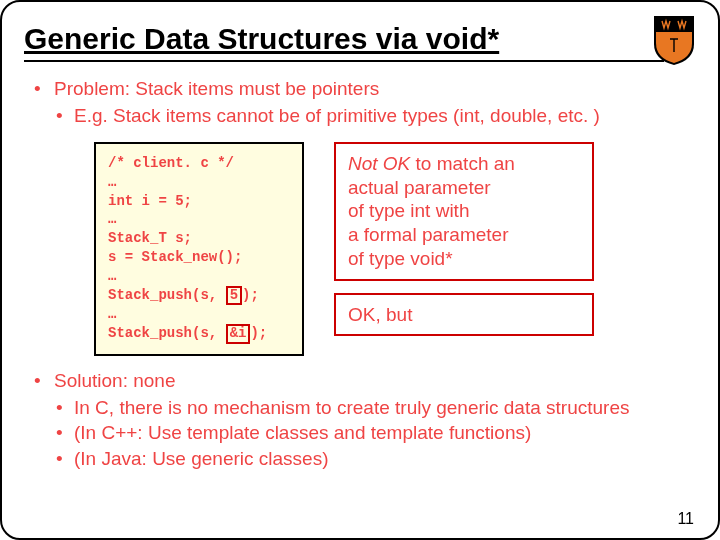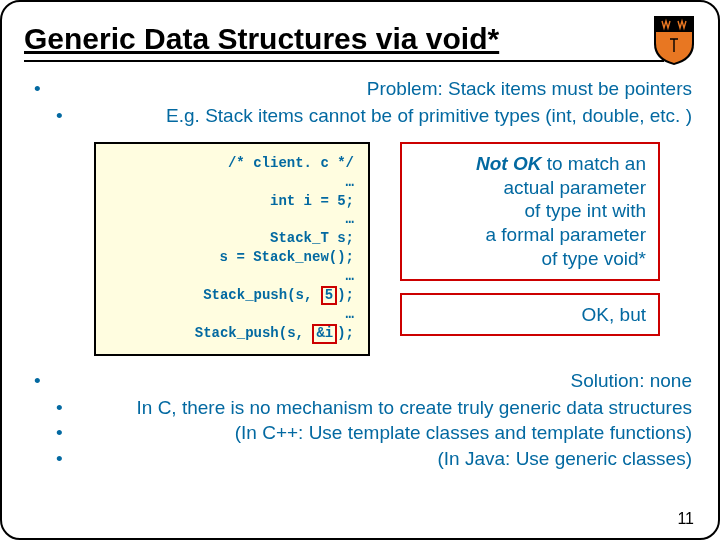--- a/index.html
+++ b/index.html
@@ -28,22 +28,21 @@
     width: 640px;
   }
   .shield {
     position: absolute;
     top: 12px; right: 22px;
     width: 44px; height: 52px;
   }
   .content {
     padding: 10px 26px 0 32px;
     font-size: 19px;
-    color: #0369a1;
-    text-align: right;
+    color: #ef4444;
   }
   ul.lvl1 { list-style: none; }
   ul.lvl1 > li { position: relative; padding-left: 20px; margin-bottom: 4px; }
   ul.lvl1 > li::before { content: "•"; position: absolute; left: 0; top: 0; }
   ul.lvl2 { list-style: none; font-size: 19px; margin-top: 4px; }
   ul.lvl2 > li { position: relative; padding-left: 20px; margin-bottom: 2px; line-height: 1.25; }
   ul.lvl2 > li::before { content: "•"; position: absolute; left: 2px; top: 0; }
   .mid-row {
     display: flex;
     gap: 30px;
@@ -53,37 +52,37 @@
   .codebox {
     border: 2px solid #000;
     background: #fffde0;
     padding: 10px 14px 10px 12px;
     font-family: "Courier New", monospace;
     font-size: 14px;
     font-weight: bold;
     line-height: 1.35;
     white-space: pre;
     position: relative;
-    width: 276px;
+    width: 210px;
   }
   .code-hi {
     border: 2px solid #c00;
     padding: 0 2px;
     display: inline-block;
     line-height: 1.1;
   }
   .note-stack { display: flex; flex-direction: column; gap: 12px; }
   .notebox {
     border: 2px solid #c00;
     padding: 8px 12px;
     font-size: 19px;
     line-height: 1.25;
     width: 260px;
   }
-  .notebox .em { font-style: italic; font-weight: bold; }
+  .notebox .em { font-style: italic; font-weight: normal; }
   .page-num {
     position: absolute;
     bottom: 10px; right: 24px;
     font-size: 16px;
     color: #000;
   }
 </style>
 </head>
 <body>
 

